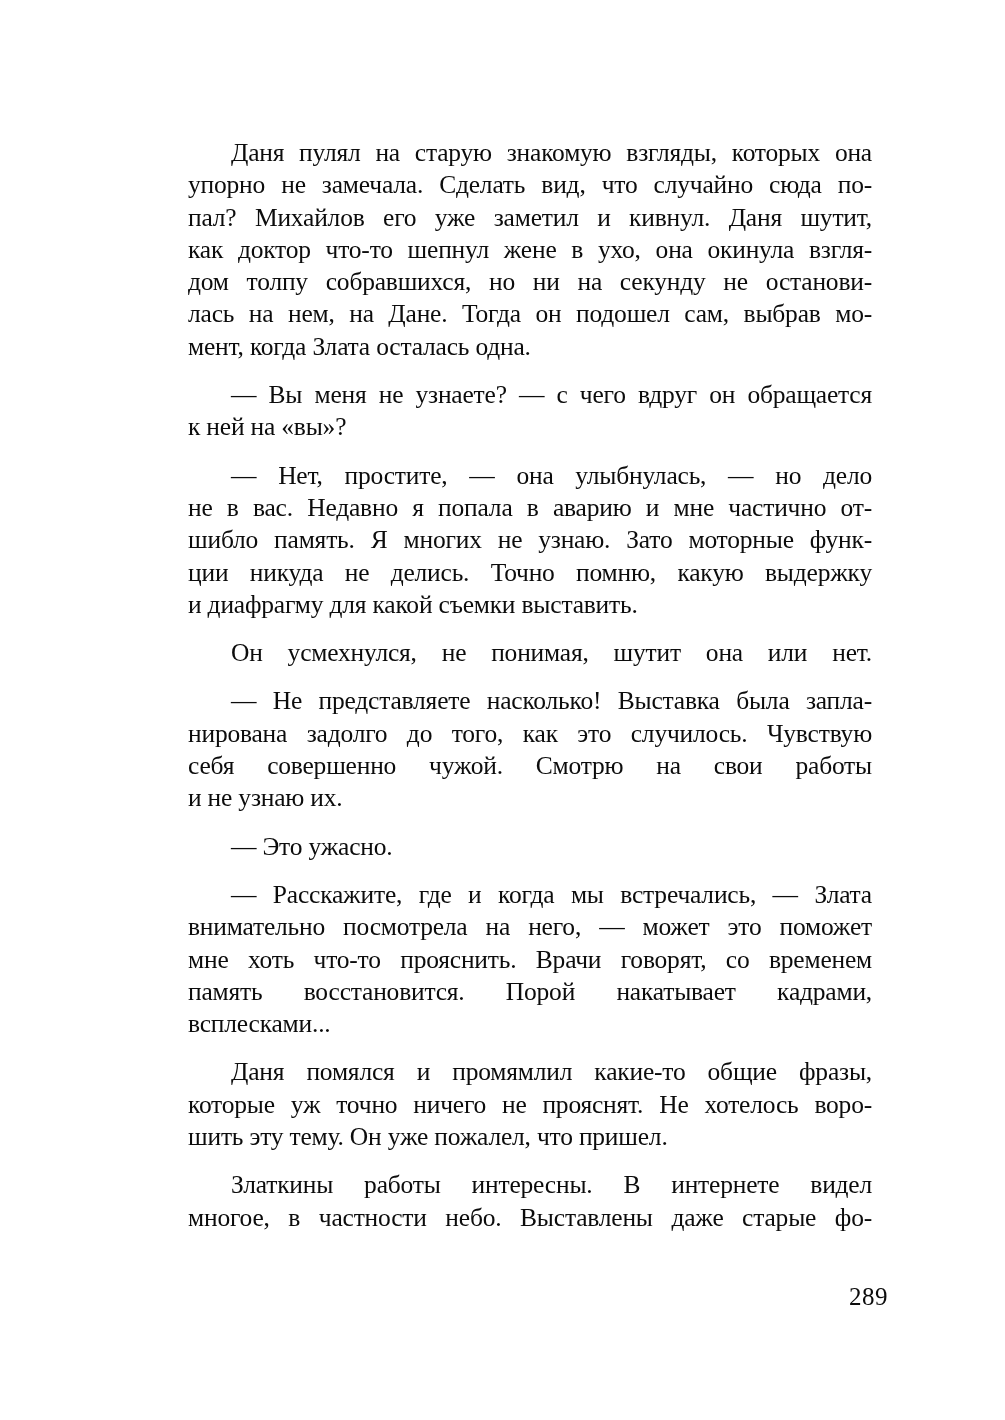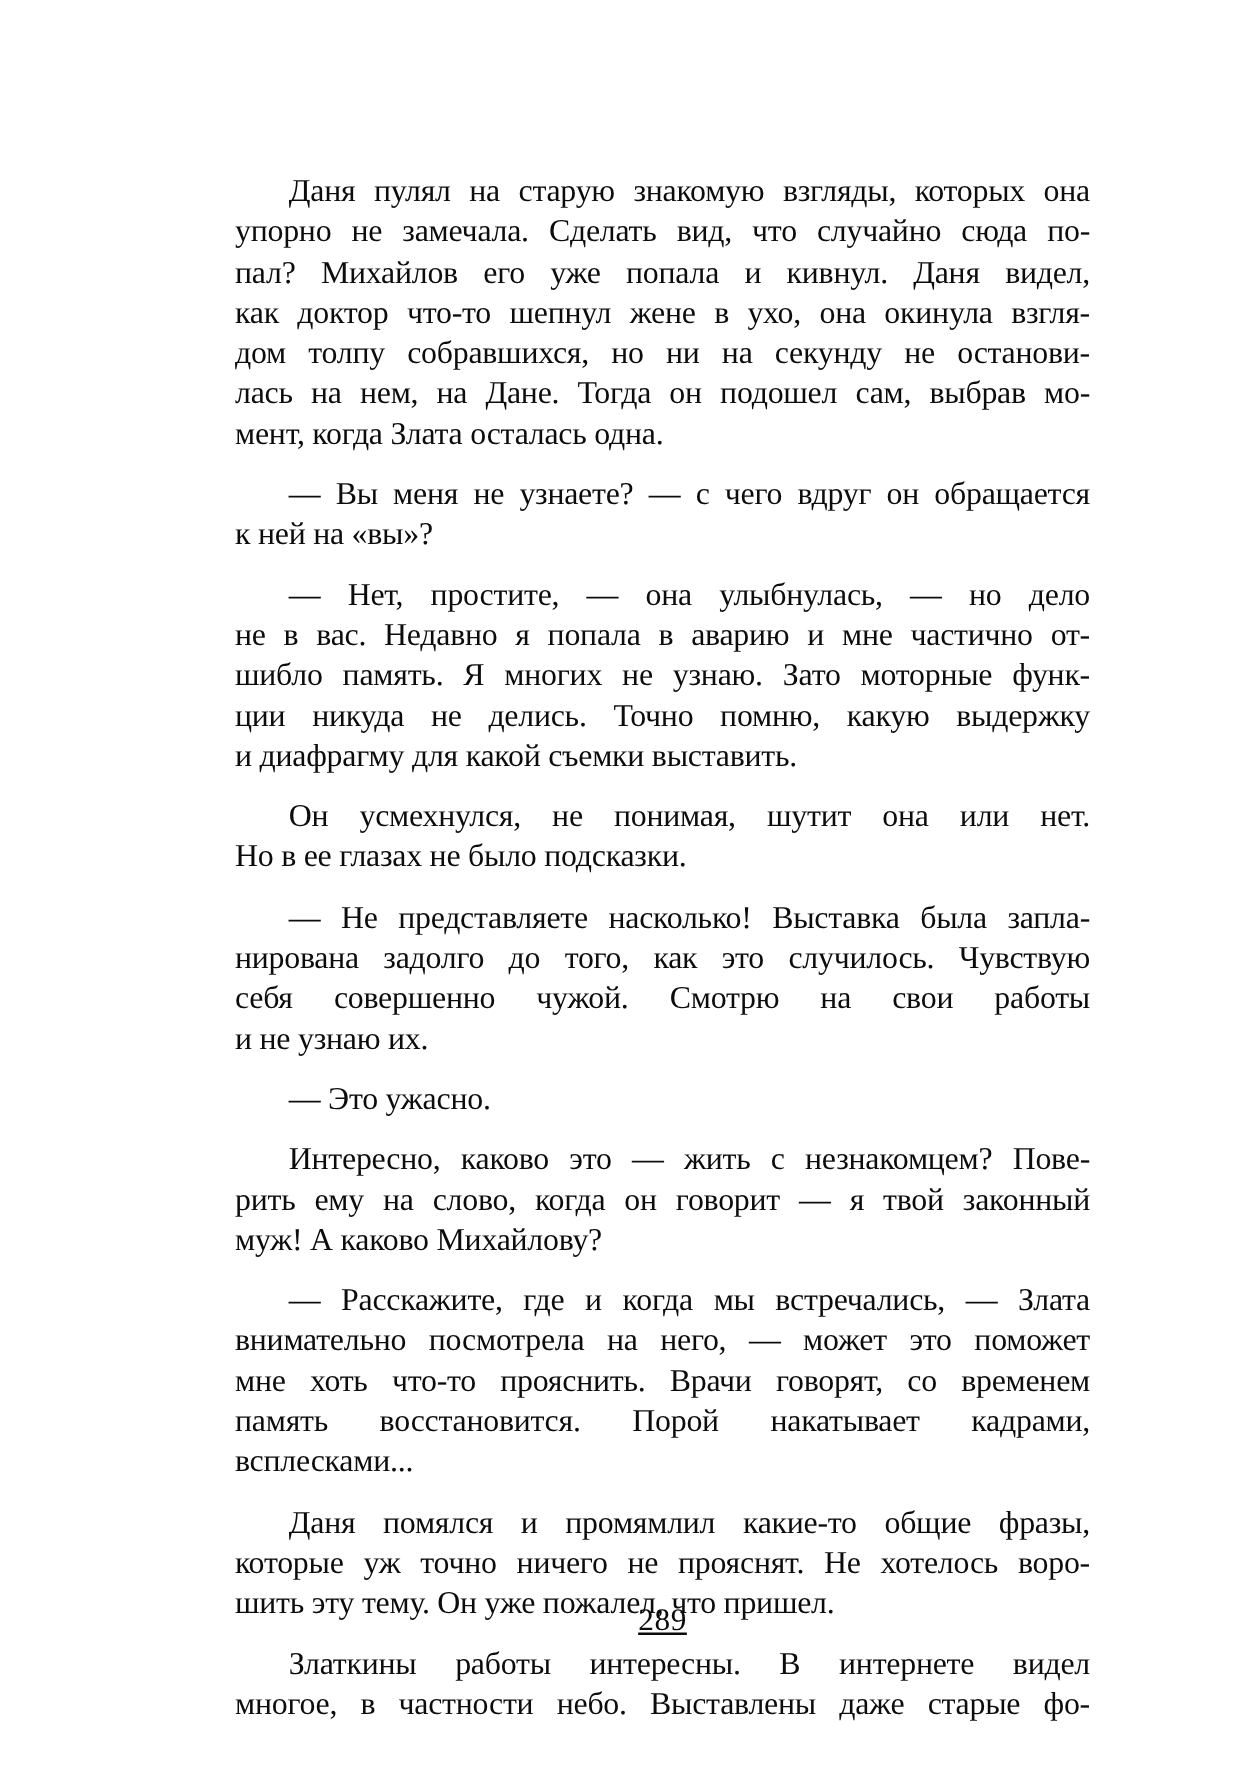--- a/index.html
+++ b/index.html
@@ -38,68 +38,61 @@
     text-indent: 43px;
   }
   .line.last {
     text-align-last: left;
   }
   .page-number {
     position: absolute;
     left: 172px;
     top: 1283px;
     width: 716px;
-    text-align: center;
+    text-align: right;
     font-size: 25px;
     letter-spacing: 0.5px;
-    text-decoration: underline;
   }
 </style>
 </head>
 <body>
 
 <div class="page">
   <div class="text-block">
       <div class="para">
         <div class="line first">Даня пулял на старую знакомую взгляды, которых она</div>
         <div class="line">упорно не замечала. Сделать вид, что случайно сюда по-</div>
-        <div class="line">пал? Михайлов его уже попала и кивнул. Даня видел,</div>
+        <div class="line">пал? Михайлов его уже заметил и кивнул. Даня шутит,</div>
         <div class="line">как доктор что-то шепнул жене в ухо, она окинула взгля-</div>
         <div class="line">дом толпу собравшихся, но ни на секунду не останови-</div>
         <div class="line">лась на нем, на Дане. Тогда он подошел сам, выбрав мо-</div>
         <div class="line last">мент, когда Злата осталась одна.</div>
       </div>
       <div class="para">
         <div class="line first">— Вы меня не узнаете? — с чего вдруг он обращается</div>
         <div class="line last">к ней на «вы»?</div>
       </div>
       <div class="para">
         <div class="line first">— Нет, простите, — она улыбнулась, — но дело</div>
         <div class="line">не в вас. Недавно я попала в аварию и мне частично от-</div>
         <div class="line">шибло память. Я многих не узнаю. Зато моторные функ-</div>
         <div class="line">ции никуда не делись. Точно помню, какую выдержку</div>
         <div class="line last">и диафрагму для какой съемки выставить.</div>
       </div>
       <div class="para">
         <div class="line first">Он усмехнулся, не понимая, шутит она или нет.</div>
-        <div class="line last">Но в ее глазах не было подсказки.</div>
       </div>
       <div class="para">
         <div class="line first">— Не представляете насколько! Выставка была запла-</div>
         <div class="line">нирована задолго до того, как это случилось. Чувствую</div>
         <div class="line">себя совершенно чужой. Смотрю на свои работы</div>
         <div class="line last">и не узнаю их.</div>
       </div>
       <div class="para">
         <div class="line first last">— Это ужасно.</div>
-      </div>
-      <div class="para">
-        <div class="line first">Интересно, каково это — жить с незнакомцем? Пове-</div>
-        <div class="line">рить ему на слово, когда он говорит — я твой законный</div>
-        <div class="line last">муж! А каково Михайлову?</div>
       </div>
       <div class="para">
         <div class="line first">— Расскажите, где и когда мы встречались, — Злата</div>
         <div class="line">внимательно посмотрела на него, — может это поможет</div>
         <div class="line">мне хоть что-то прояснить. Врачи говорят, со временем</div>
         <div class="line">память восстановится. Порой накатывает кадрами,</div>
         <div class="line last">всплесками...</div>
       </div>
       <div class="para">
         <div class="line first">Даня помялся и промямлил какие-то общие фразы,</div>

